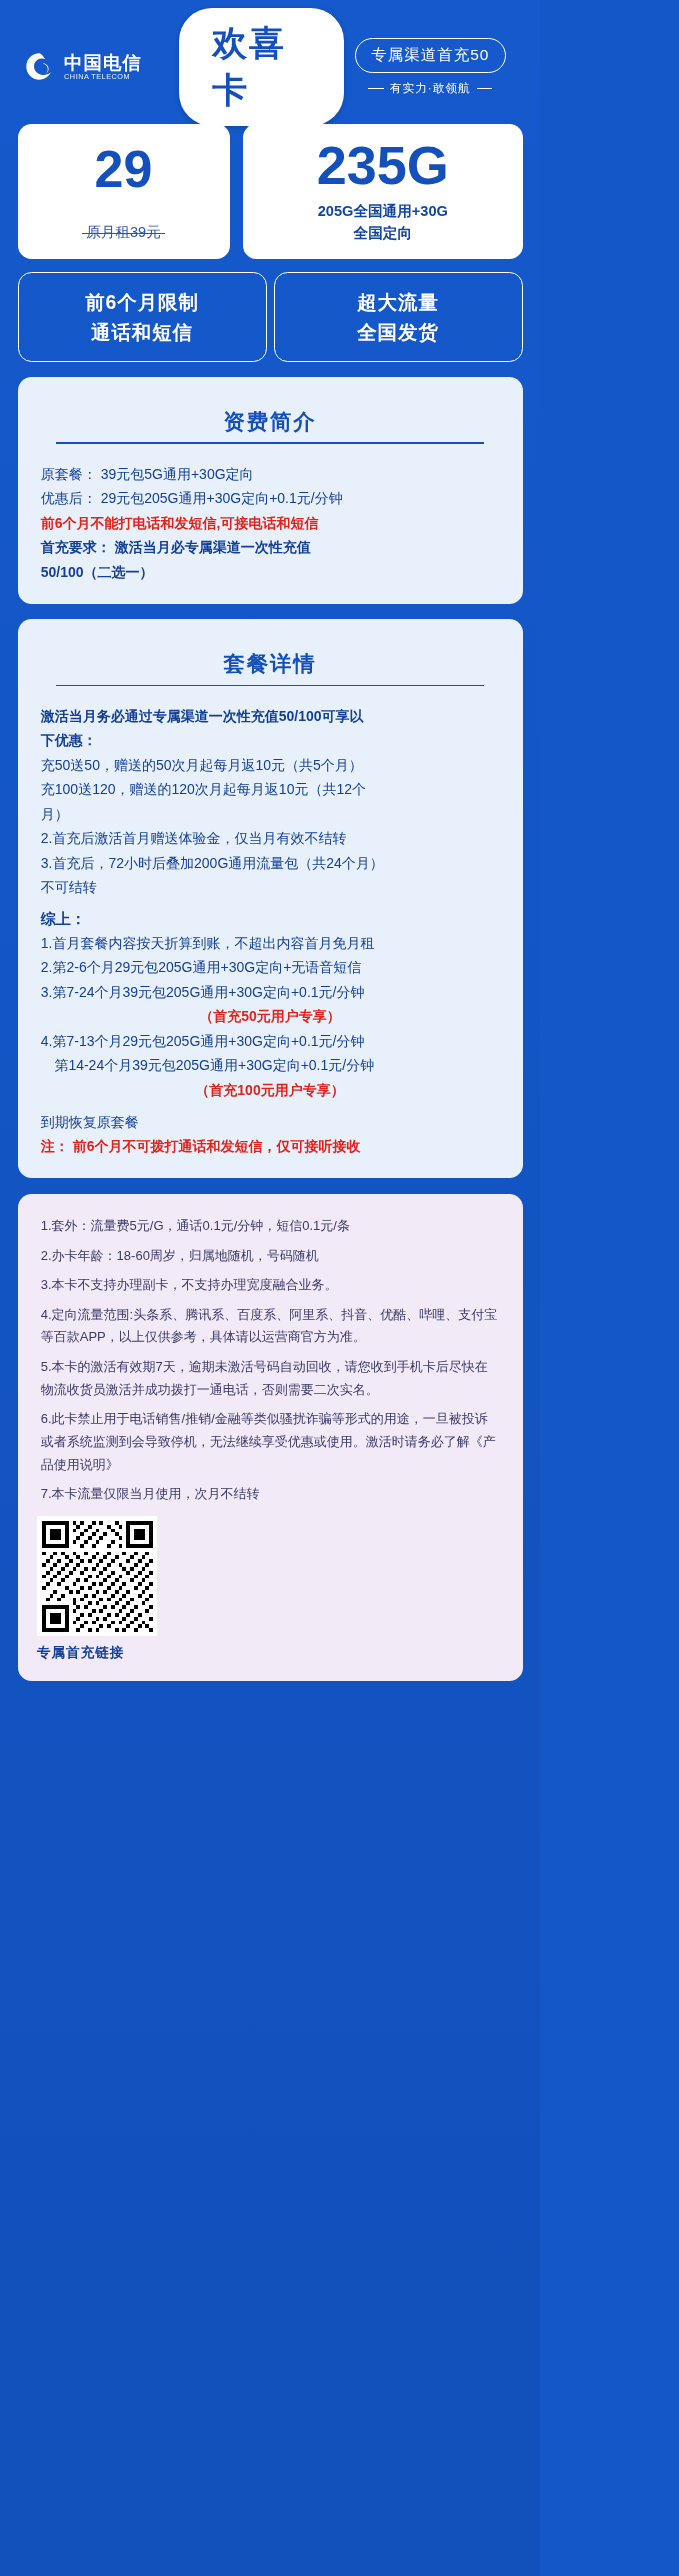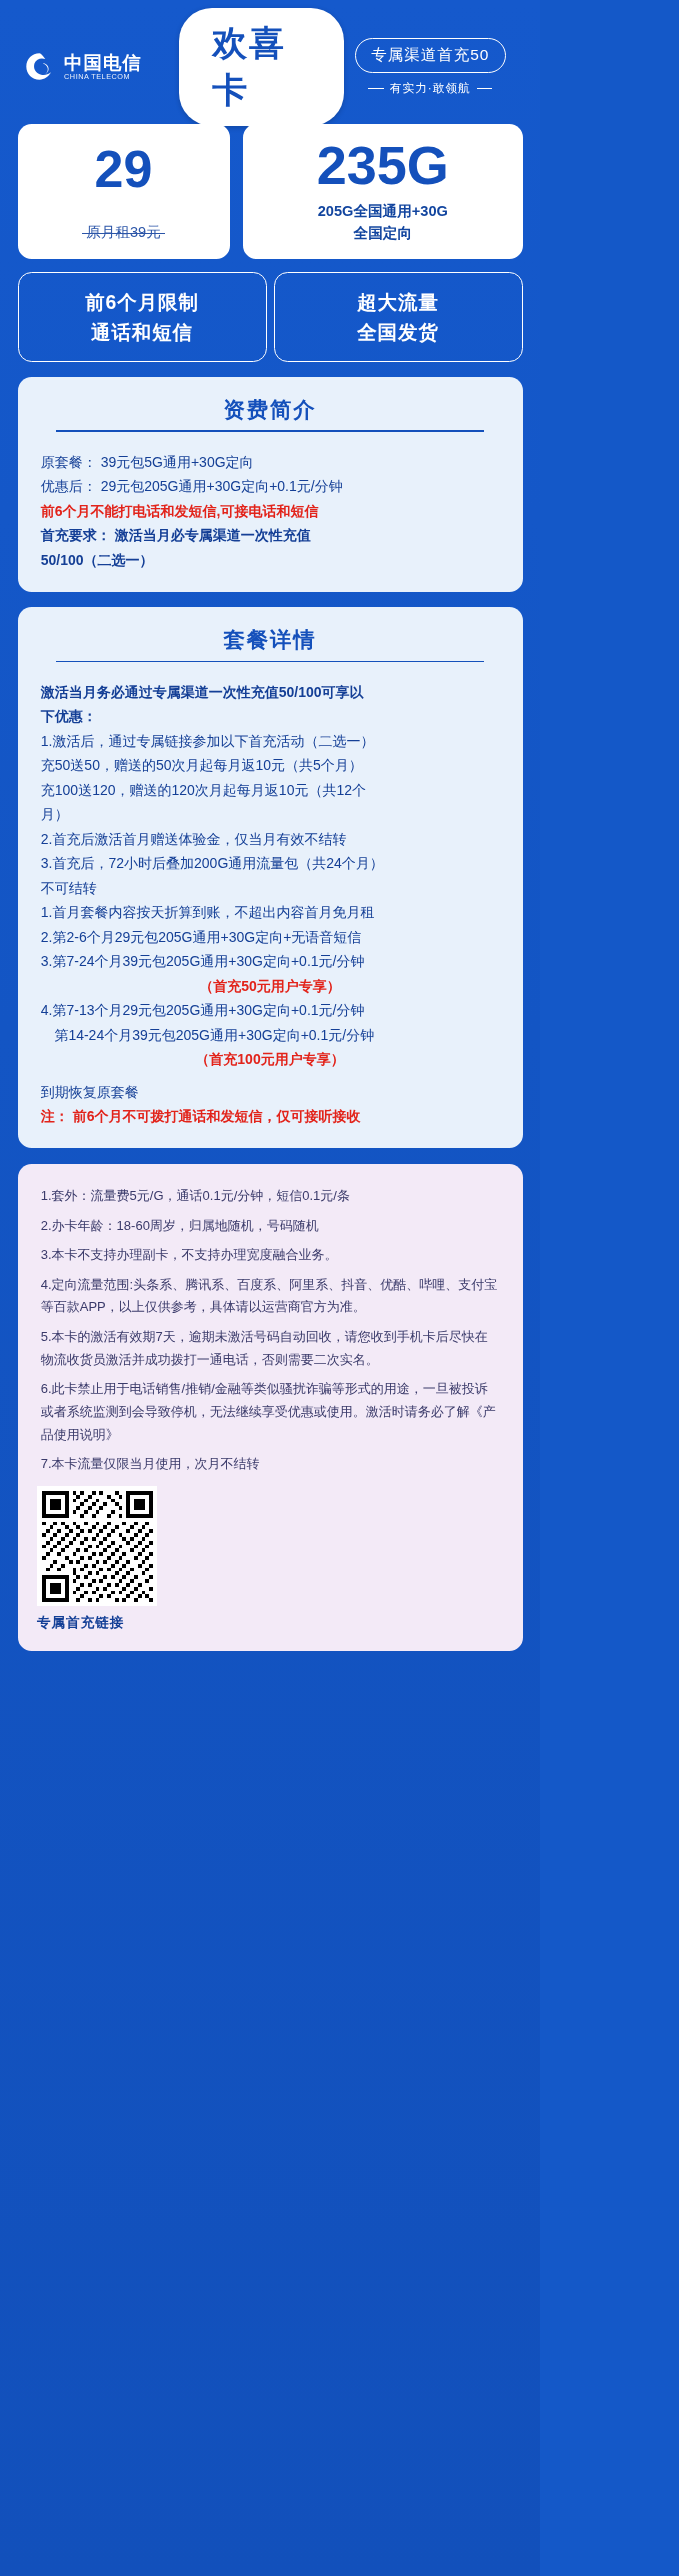--- a/index.html
+++ b/index.html
@@ -163,20 +163,21 @@
   .panel {
     background: #e8f1fb;
     border-radius: 13.6px;
     margin-top: 15.5px;
     padding: 17.5px 19.4px 19.4px 19.4px;
   }
   .panel.tips { background: #f3eaf7; }
   .panel-head {
     text-align: center;
     margin-bottom: 13.6px;
+    margin-top: 12px;
   }
   .panel-head h2 {
     margin: 0 0 6.8px 0;
     font-size: 21.4px;
     font-weight: bold;
     color: #1450bb;
     letter-spacing: 1.9px;
   }
   .panel.tips .panel-head h2 { color: #c0399a; }
   .panel-rule {
@@ -309,28 +310,28 @@
 
   <div class="panel">
     <div class="panel-head">
       <h2>套餐详情</h2>
       <div class="panel-rule"></div>
     </div>
     <div class="lines">
       <div class="line bold">激活当月务必通过专属渠道一次性充值50/100可享以</div>
       <div class="line bold">下优惠：</div>
       <div>
-          <div class="line">1.激活后，通过专属链接参加以下首充活动（二选一）</div>
           <div class="line">充50送50，赠送的50次月起每月返10元（共5个月）</div>
           <div class="line">充100送120，赠送的120次月起每月返10元（共12个</div>
           <div class="line">月）</div>
           <div class="line">2.首充后激活首月赠送体验金，仅当月有效不结转</div>
           <div class="line">3.首充后，72小时后叠加200G通用流量包（共24个月）</div>
           <div class="line">不可结转</div>
         </div>
+      <div class="sect-title">综上：</div>
       <div>
           <div class="line">1.首月套餐内容按天折算到账，不超出内容首月免月租</div>
           <div class="line">2.第2-6个月29元包205G通用+30G定向+无语音短信</div>
           <div class="line">3.第7-24个月39元包205G通用+30G定向+0.1元/分钟</div>
           <div class="line red center">（首充50元用户专享）</div>
           <div class="line">4.第7-13个月29元包205G通用+30G定向+0.1元/分钟</div>
           <div class="line indent">第14-24个月39元包205G通用+30G定向+0.1元/分钟</div>
           <div class="line red center">（首充100元用户专享）</div>
           <div class="line gap">到期恢复原套餐</div>
           <div class="line red">注：  前6个月不可拨打通话和发短信，仅可接听接收</div>

